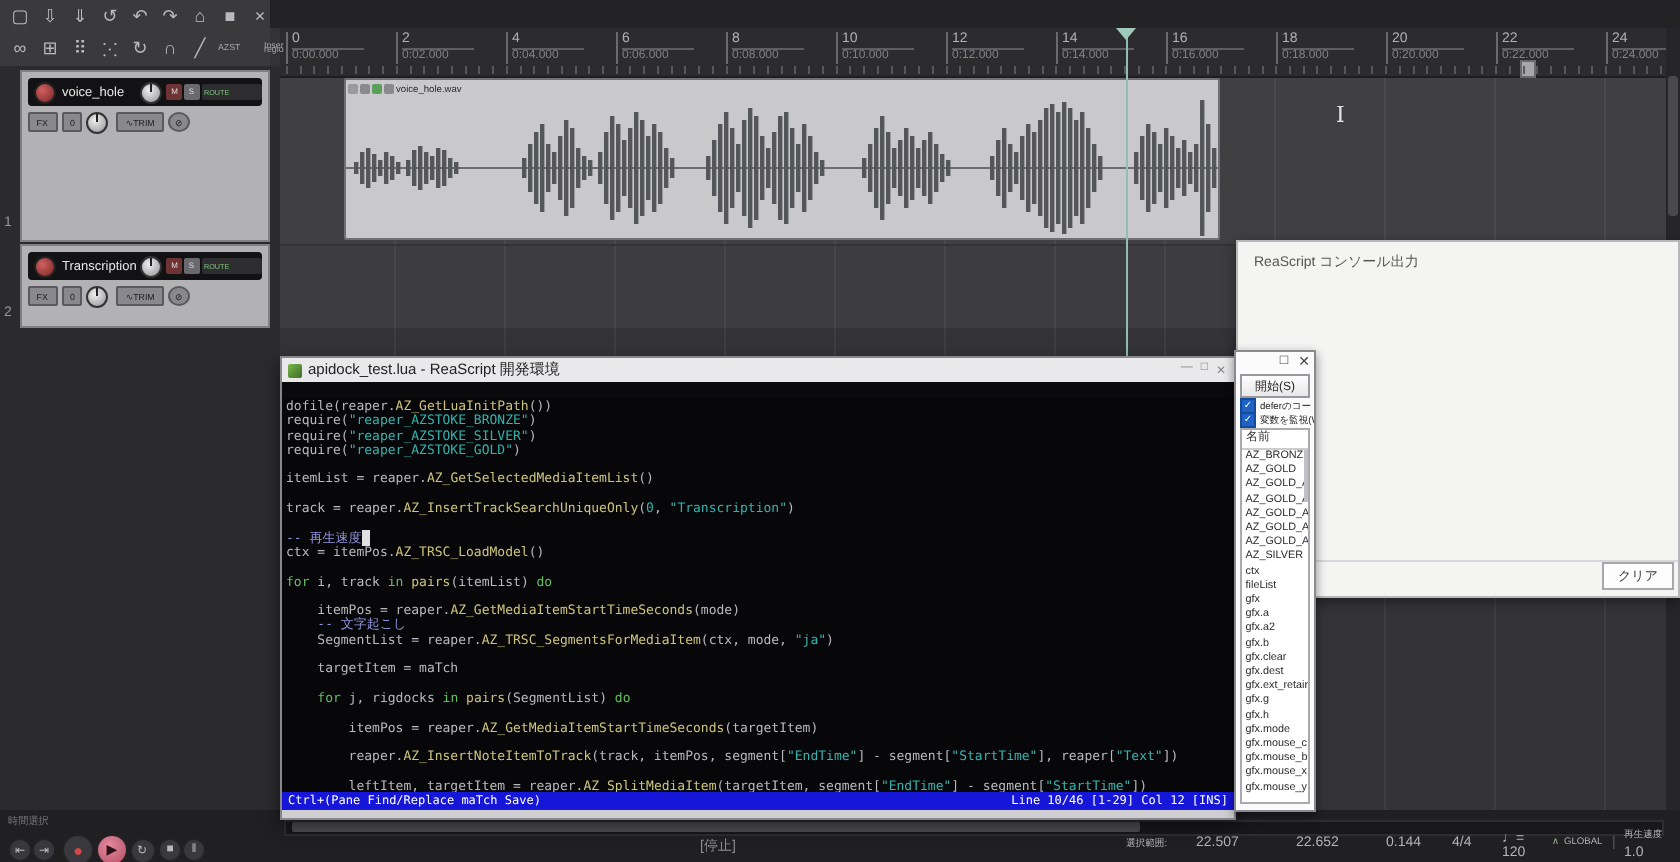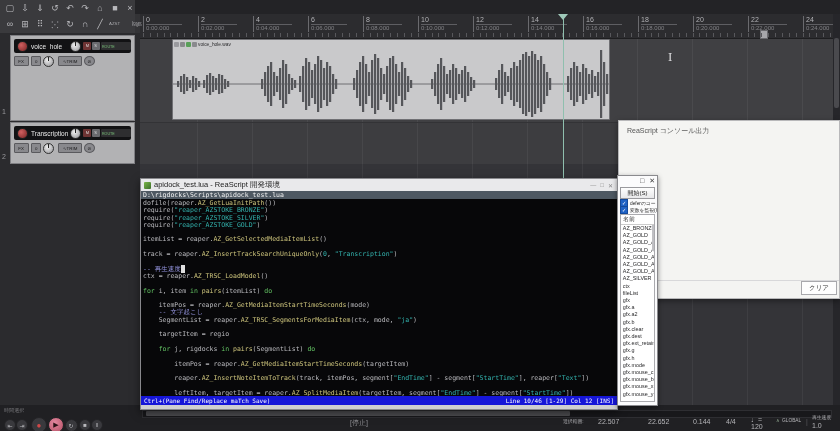--- a/index.html
+++ b/index.html
@@ -420,41 +420,40 @@
   <div class="abs ide">
     <div class="ide-title">
       <div class="ide-ico"></div>
       <div class="ide-title-text">apidock_test.lua - ReaScript 開発環境</div>
       <div class="ide-caps">
           <span>—</span>
           <span>□</span>
           <span>✕</span>
         </div>
     </div>
-    <div class="ide-path">D:\rigdocks\Scripts\apidock_test.lua</div>
     <div class="ide-code">
         <div class="code-line"><span class="tk-d">dofile(reaper.</span><span class="tk-a">AZ_GetLuaInitPath</span><span class="tk-d">())</span></div>
         <div class="code-line"><span class="tk-d">require(</span><span class="tk-s">"reaper_AZSTOKE_BRONZE"</span><span class="tk-d">)</span></div>
         <div class="code-line"><span class="tk-d">require(</span><span class="tk-s">"reaper_AZSTOKE_SILVER"</span><span class="tk-d">)</span></div>
         <div class="code-line"><span class="tk-d">require(</span><span class="tk-s">"reaper_AZSTOKE_GOLD"</span><span class="tk-d">)</span></div>
         <div class="code-line">&nbsp;</div>
         <div class="code-line"><span class="tk-d">itemList = reaper.</span><span class="tk-a">AZ_GetSelectedMediaItemList</span><span class="tk-d">()</span></div>
         <div class="code-line">&nbsp;</div>
         <div class="code-line"><span class="tk-d">track = reaper.</span><span class="tk-a">AZ_InsertTrackSearchUniqueOnly</span><span class="tk-d">(</span><span class="tk-s">0</span><span class="tk-d">, </span><span class="tk-s">"Transcription"</span><span class="tk-d">)</span></div>
         <div class="code-line">&nbsp;</div>
         <div class="code-line"><span class="tk-c">-- 再生速度</span><span class="tk-cur">&nbsp;</span></div>
-        <div class="code-line"><span class="tk-d">ctx = reaper.</span><span class="tk-a">AZ_TRSC_LoadModel</span><span class="tk-d">()</span></div>
-        <div class="code-line">&nbsp;</div>
-        <div class="code-line"><span class="tk-k">for</span><span class="tk-d"> i, item </span><span class="tk-k">in</span><span class="tk-d"> </span><span class="tk-a">pairs</span><span class="tk-d">(itemList) </span><span class="tk-k">do</span></div>
+        <div class="code-line"><span class="tk-d">ctx = itemPos.</span><span class="tk-a">AZ_TRSC_LoadModel</span><span class="tk-d">()</span></div>
+        <div class="code-line">&nbsp;</div>
+        <div class="code-line"><span class="tk-k">for</span><span class="tk-d"> i, track </span><span class="tk-k">in</span><span class="tk-d"> </span><span class="tk-a">pairs</span><span class="tk-d">(itemList) </span><span class="tk-k">do</span></div>
         <div class="code-line">&nbsp;</div>
         <div class="code-line"><span class="tk-d">    itemPos = reaper.</span><span class="tk-a">AZ_GetMediaItemStartTimeSeconds</span><span class="tk-d">(mode)</span></div>
         <div class="code-line"><span class="tk-c">    -- 文字起こし</span></div>
         <div class="code-line"><span class="tk-d">    SegmentList = reaper.</span><span class="tk-a">AZ_TRSC_SegmentsForMediaItem</span><span class="tk-d">(ctx, mode, </span><span class="tk-s">"ja"</span><span class="tk-d">)</span></div>
         <div class="code-line">&nbsp;</div>
-        <div class="code-line"><span class="tk-d">    targetItem = regio</span></div>
+        <div class="code-line"><span class="tk-d">    targetItem = maTch</span></div>
         <div class="code-line">&nbsp;</div>
         <div class="code-line"><span class="tk-d">    </span><span class="tk-k">for</span><span class="tk-d"> j, rigdocks </span><span class="tk-k">in</span><span class="tk-d"> </span><span class="tk-a">pairs</span><span class="tk-d">(SegmentList) </span><span class="tk-k">do</span></div>
         <div class="code-line">&nbsp;</div>
         <div class="code-line"><span class="tk-d">        itemPos = reaper.</span><span class="tk-a">AZ_GetMediaItemStartTimeSeconds</span><span class="tk-d">(targetItem)</span></div>
         <div class="code-line">&nbsp;</div>
         <div class="code-line"><span class="tk-d">        reaper.</span><span class="tk-a">AZ_InsertNoteItemToTrack</span><span class="tk-d">(track, itemPos, segment[</span><span class="tk-s">"EndTime"</span><span class="tk-d">] - segment[</span><span class="tk-s">"StartTime"</span><span class="tk-d">], reaper[</span><span class="tk-s">"Text"</span><span class="tk-d">])</span></div>
         <div class="code-line">&nbsp;</div>
         <div class="code-line"><span class="tk-d">        leftItem, targetItem = reaper.</span><span class="tk-a">AZ_SplitMediaItem</span><span class="tk-d">(targetItem, segment[</span><span class="tk-s">"EndTime"</span><span class="tk-d">] - segment[</span><span class="tk-s">"StartTime"</span><span class="tk-d">])</span></div>
       </div>
     <div class="ide-status">

